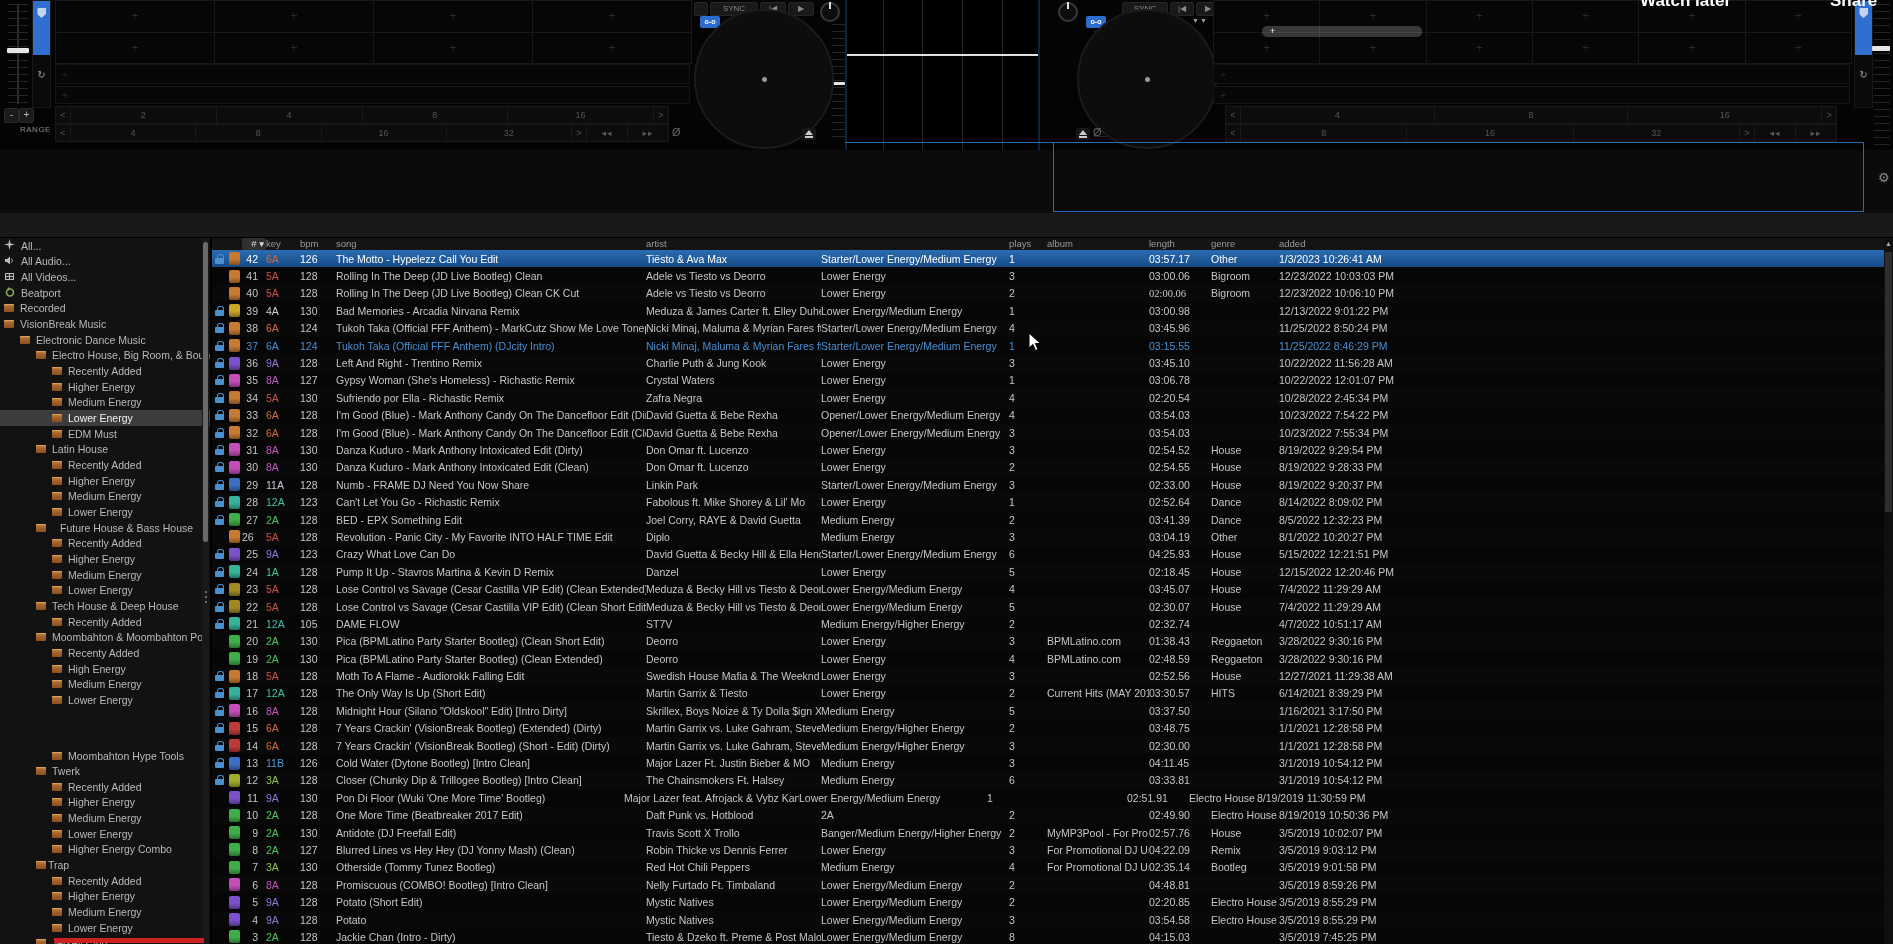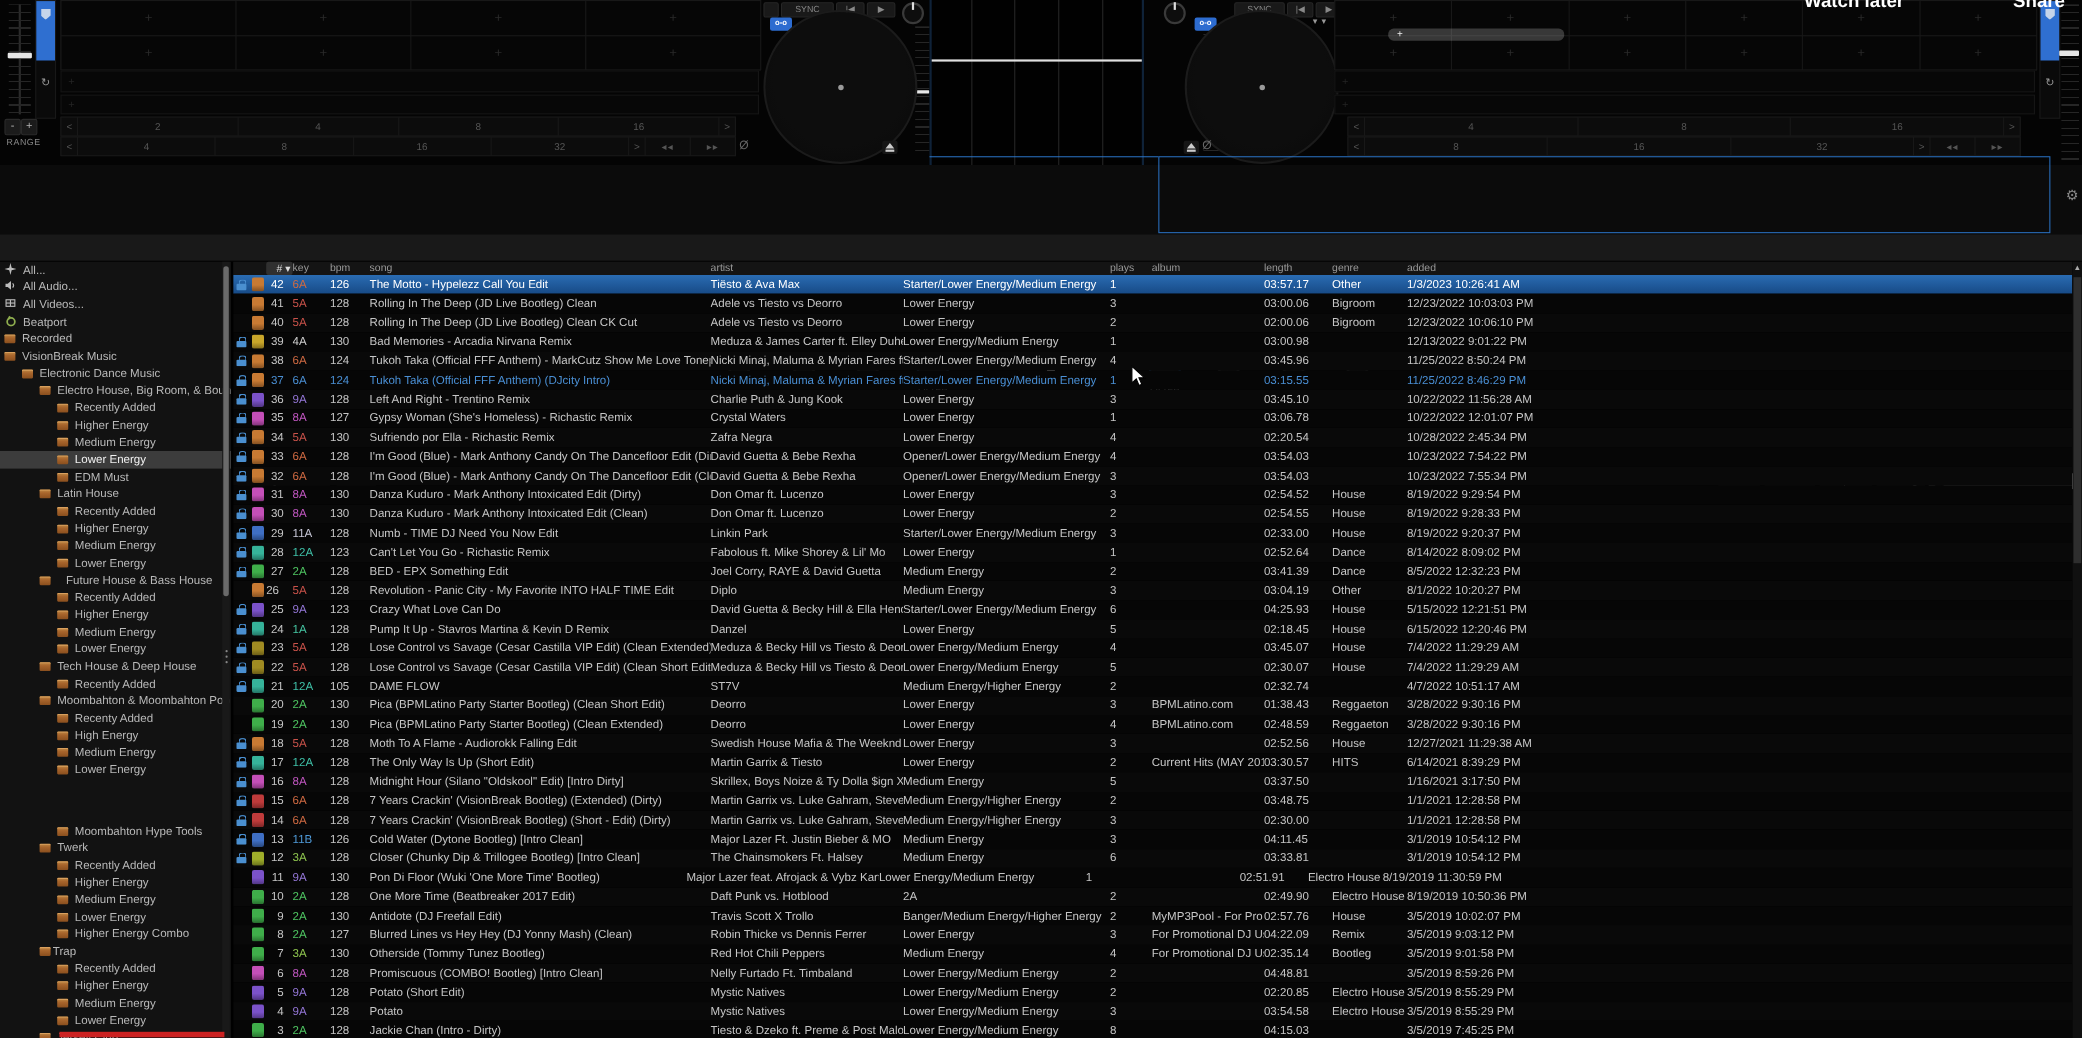--- a/index.html
+++ b/index.html
@@ -135,21 +135,21 @@
       <div class="abs vtick" style="left:2px;top:0;right:2px;bottom:0;"></div>
       <div class="abs pitch-thumb" style="left:1px;top:44px;width:22px;height:5px;"></div>
     </div>
     <div class="abs chfader" style="left:32px;top:0;width:17px;height:106px;">
       <div class="blue"></div>
       <i class="shield"></i>
       <span class="loopglyph">↻</span>
     </div>
     <div class="abs tinybtn" style="left:4px;top:108px;width:13px;height:13px;">-</div>
     <div class="abs tinybtn" style="left:19px;top:108px;width:13px;height:13px;">+</div>
-    <div class="abs rangelbl" style="left:6px;top:125px;">RANGE</div>
+    <div class="abs rangelbl" style="left:20px;top:125px;">RANGE</div>
 
     <div class="abs hotgrid" style="left:55px;top:0;width:635px;height:62px;grid-template-columns:repeat(4,1fr);grid-template-rows:1fr 1fr;">
         <div>+</div>
         <div>+</div>
         <div>+</div>
         <div>+</div>
         <div>+</div>
         <div>+</div>
         <div>+</div>
         <div>+</div>
@@ -624,21 +624,21 @@
           <div class="sw" style="background: linear-gradient(rgb(200, 122, 51) 0%, rgb(200, 122, 51) 55%, rgba(0, 0, 0, 0.35)) rgb(200, 122, 51);"></div>
         </div>
         <div class="c" style="width: 24px; text-align: right; padding-right: 8px;">40</div>
         <div class="c" style="width: 34px; color: rgb(201, 82, 74);">5A</div>
         <div class="c" style="width: 36px;">128</div>
         <div class="c" style="width: 310px;">Rolling In The Deep (JD Live Bootleg) Clean CK Cut</div>
         <div class="c" style="width: 175px;">Adele vs Tiesto vs Deorro</div>
         <div class="c" style="width: 188px;">Lower Energy</div>
         <div class="c" style="width: 38px;">2</div>
         <div class="c" style="width: 102px;"></div>
-        <div class="c" style="width: 62px;">02:00.06</div>
+        <div class="c" style="width: 62px; font-family: Liberation Serif, serif;">02:00.06</div>
         <div class="c" style="width: 68px;">Bigroom</div>
         <div class="c" style="width: 210px;">12/23/2022 10:06:10 PM</div>
       </div>
       <div class="trow">
         <div class="c" style="width: 14px; display: flex; justify-content: center; padding: 0px;">
           <div class="plock"></div>
         </div>
         <div class="c" style="width: 16px; display: flex; justify-content: center; padding: 0px;">
           <div class="sw" style="background: linear-gradient(rgb(201, 166, 42) 0%, rgb(201, 166, 42) 55%, rgba(0, 0, 0, 0.35)) rgb(201, 166, 42);"></div>
         </div>
@@ -828,21 +828,21 @@
       <div class="trow">
         <div class="c" style="width: 14px; display: flex; justify-content: center; padding: 0px;">
           <div class="plock"></div>
         </div>
         <div class="c" style="width: 16px; display: flex; justify-content: center; padding: 0px;">
           <div class="sw" style="background: linear-gradient(rgb(63, 111, 196) 0%, rgb(63, 111, 196) 55%, rgba(0, 0, 0, 0.35)) rgb(63, 111, 196);"></div>
         </div>
         <div class="c" style="width: 24px; text-align: right; padding-right: 8px;">29</div>
         <div class="c" style="width: 34px; color: rgb(200, 200, 216);">11A</div>
         <div class="c" style="width: 36px;">128</div>
-        <div class="c" style="width: 310px;">Numb - TIME DJ Need You Now Edit</div>
+        <div class="c" style="width: 310px;">Numb - FRAME DJ Need You Now Share</div>
         <div class="c" style="width: 175px;">Linkin Park</div>
         <div class="c" style="width: 188px;">Starter/Lower Energy/Medium Energy</div>
         <div class="c" style="width: 38px;">3</div>
         <div class="c" style="width: 102px;"></div>
         <div class="c" style="width: 62px;">02:33.00</div>
         <div class="c" style="width: 68px;">House</div>
         <div class="c" style="width: 210px;">8/19/2022 9:20:37 PM</div>
       </div>
       <div class="trow">
         <div class="c" style="width: 14px; display: flex; justify-content: center; padding: 0px;">
@@ -928,21 +928,21 @@
         <div class="c" style="width: 24px; text-align: right; padding-right: 8px;">24</div>
         <div class="c" style="width: 34px; color: rgb(69, 197, 162);">1A</div>
         <div class="c" style="width: 36px;">128</div>
         <div class="c" style="width: 310px;">Pump It Up - Stavros Martina &amp; Kevin D Remix</div>
         <div class="c" style="width: 175px;">Danzel</div>
         <div class="c" style="width: 188px;">Lower Energy</div>
         <div class="c" style="width: 38px;">5</div>
         <div class="c" style="width: 102px;"></div>
         <div class="c" style="width: 62px;">02:18.45</div>
         <div class="c" style="width: 68px;">House</div>
-        <div class="c" style="width: 210px;">6/15/2022 12:20:46 PM</div>
+        <div class="c" style="width: 210px;">12/15/2022 12:20:46 PM</div>
       </div>
       <div class="trow">
         <div class="c" style="width: 14px; display: flex; justify-content: center; padding: 0px;">
           <div class="plock"></div>
         </div>
         <div class="c" style="width: 16px; display: flex; justify-content: center; padding: 0px;">
           <div class="sw" style="background: linear-gradient(rgb(160, 139, 34) 0%, rgb(160, 139, 34) 55%, rgba(0, 0, 0, 0.35)) rgb(160, 139, 34);"></div>
         </div>
         <div class="c" style="width: 24px; text-align: right; padding-right: 8px;">23</div>
         <div class="c" style="width: 34px; color: rgb(201, 82, 74);">5A</div>

